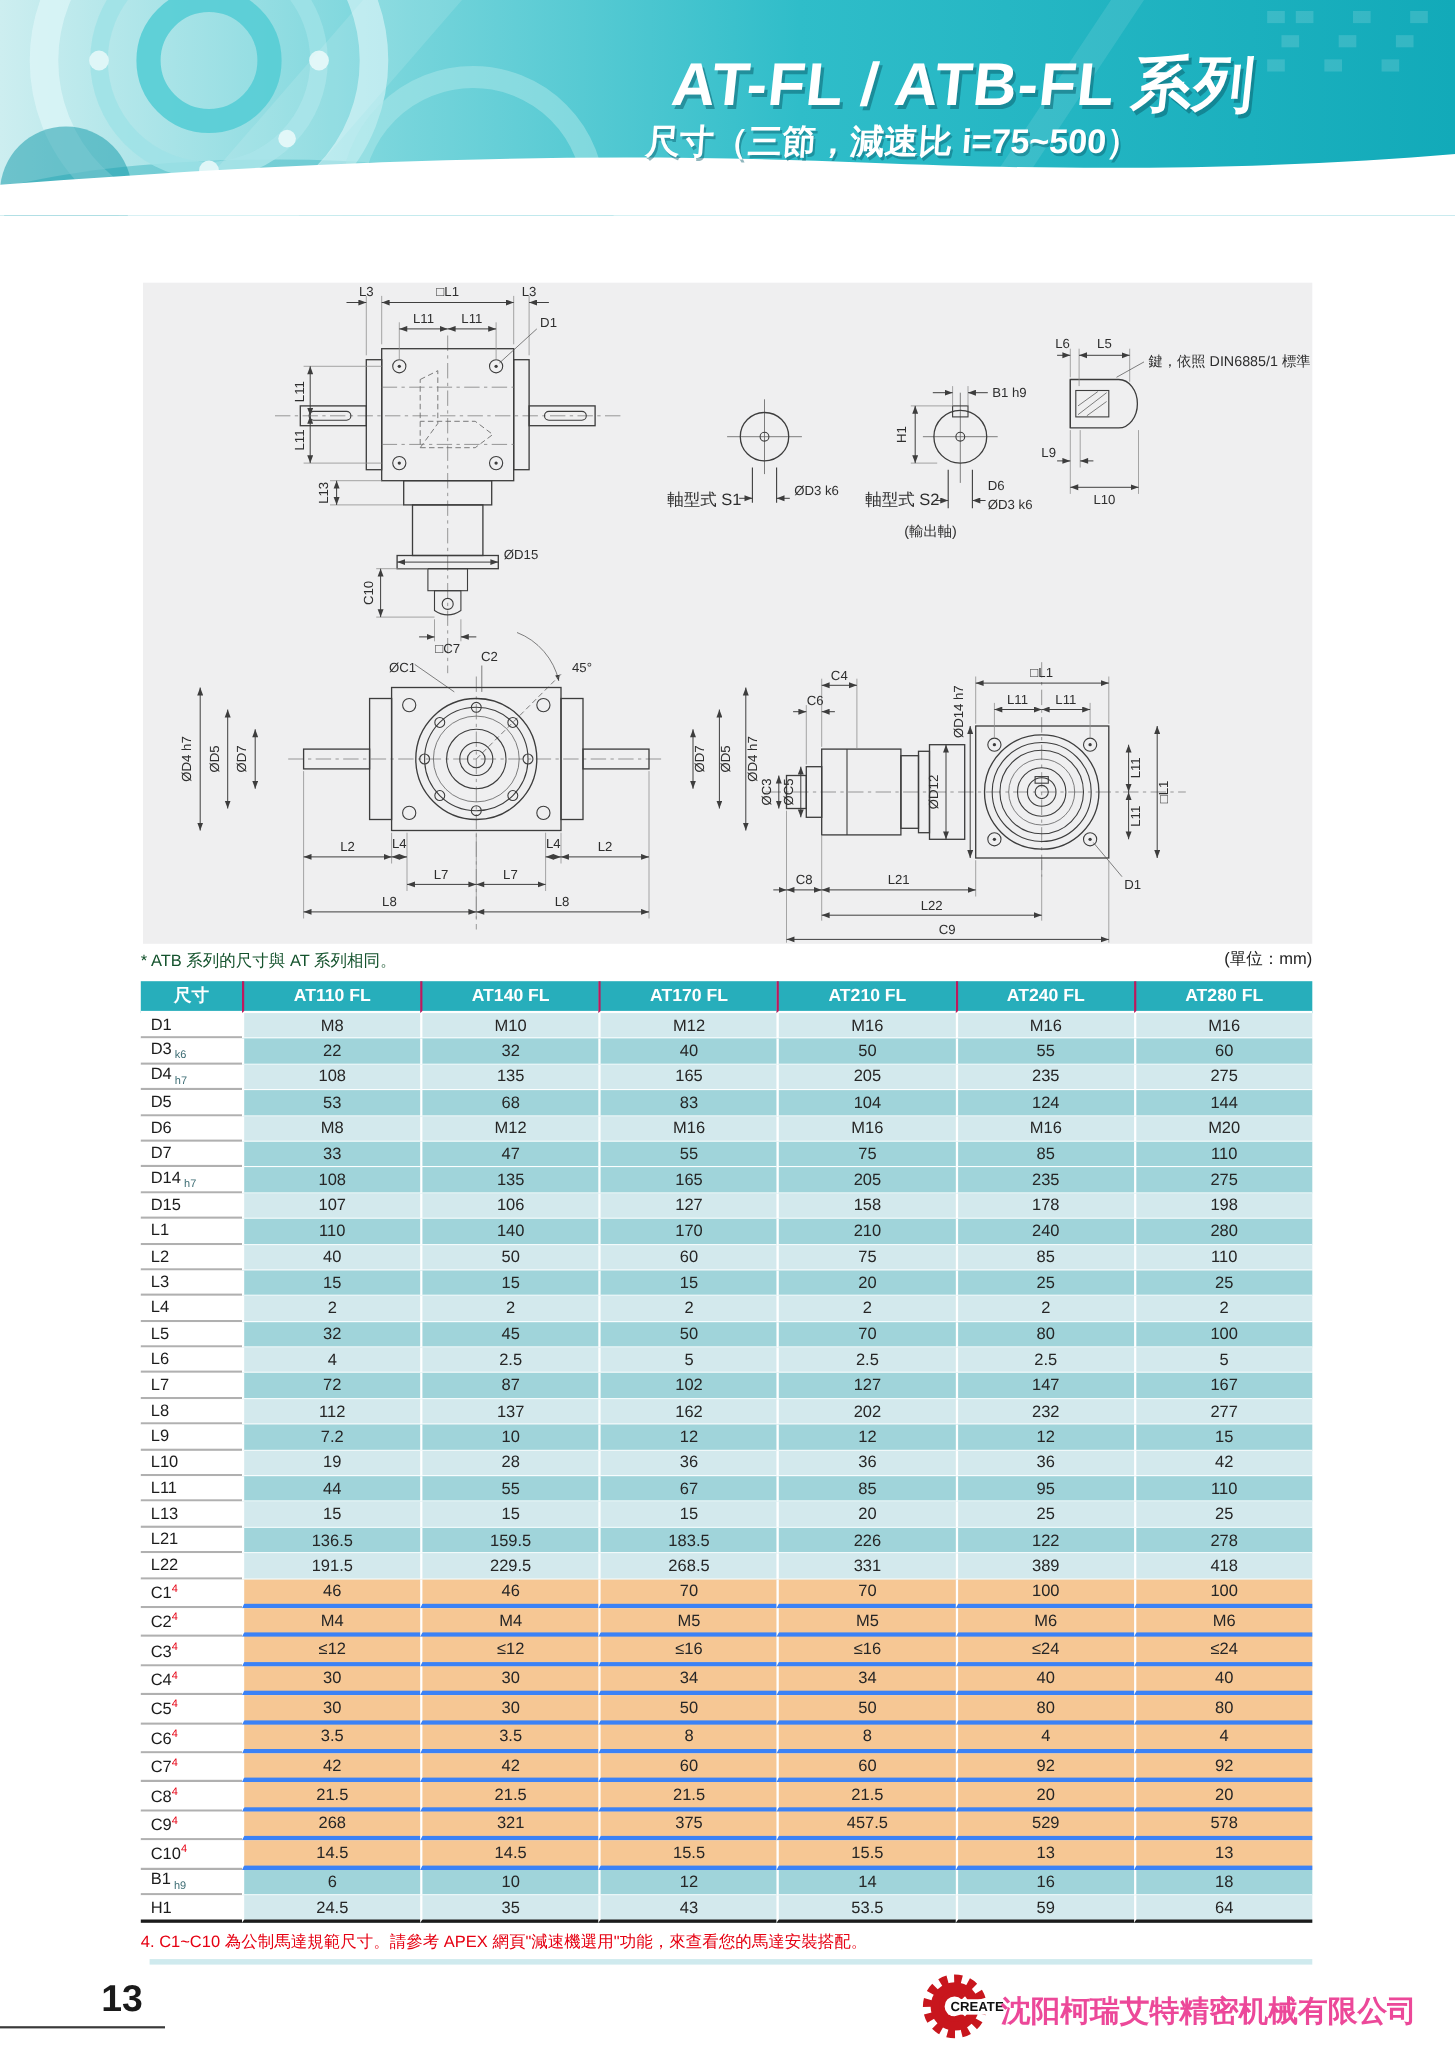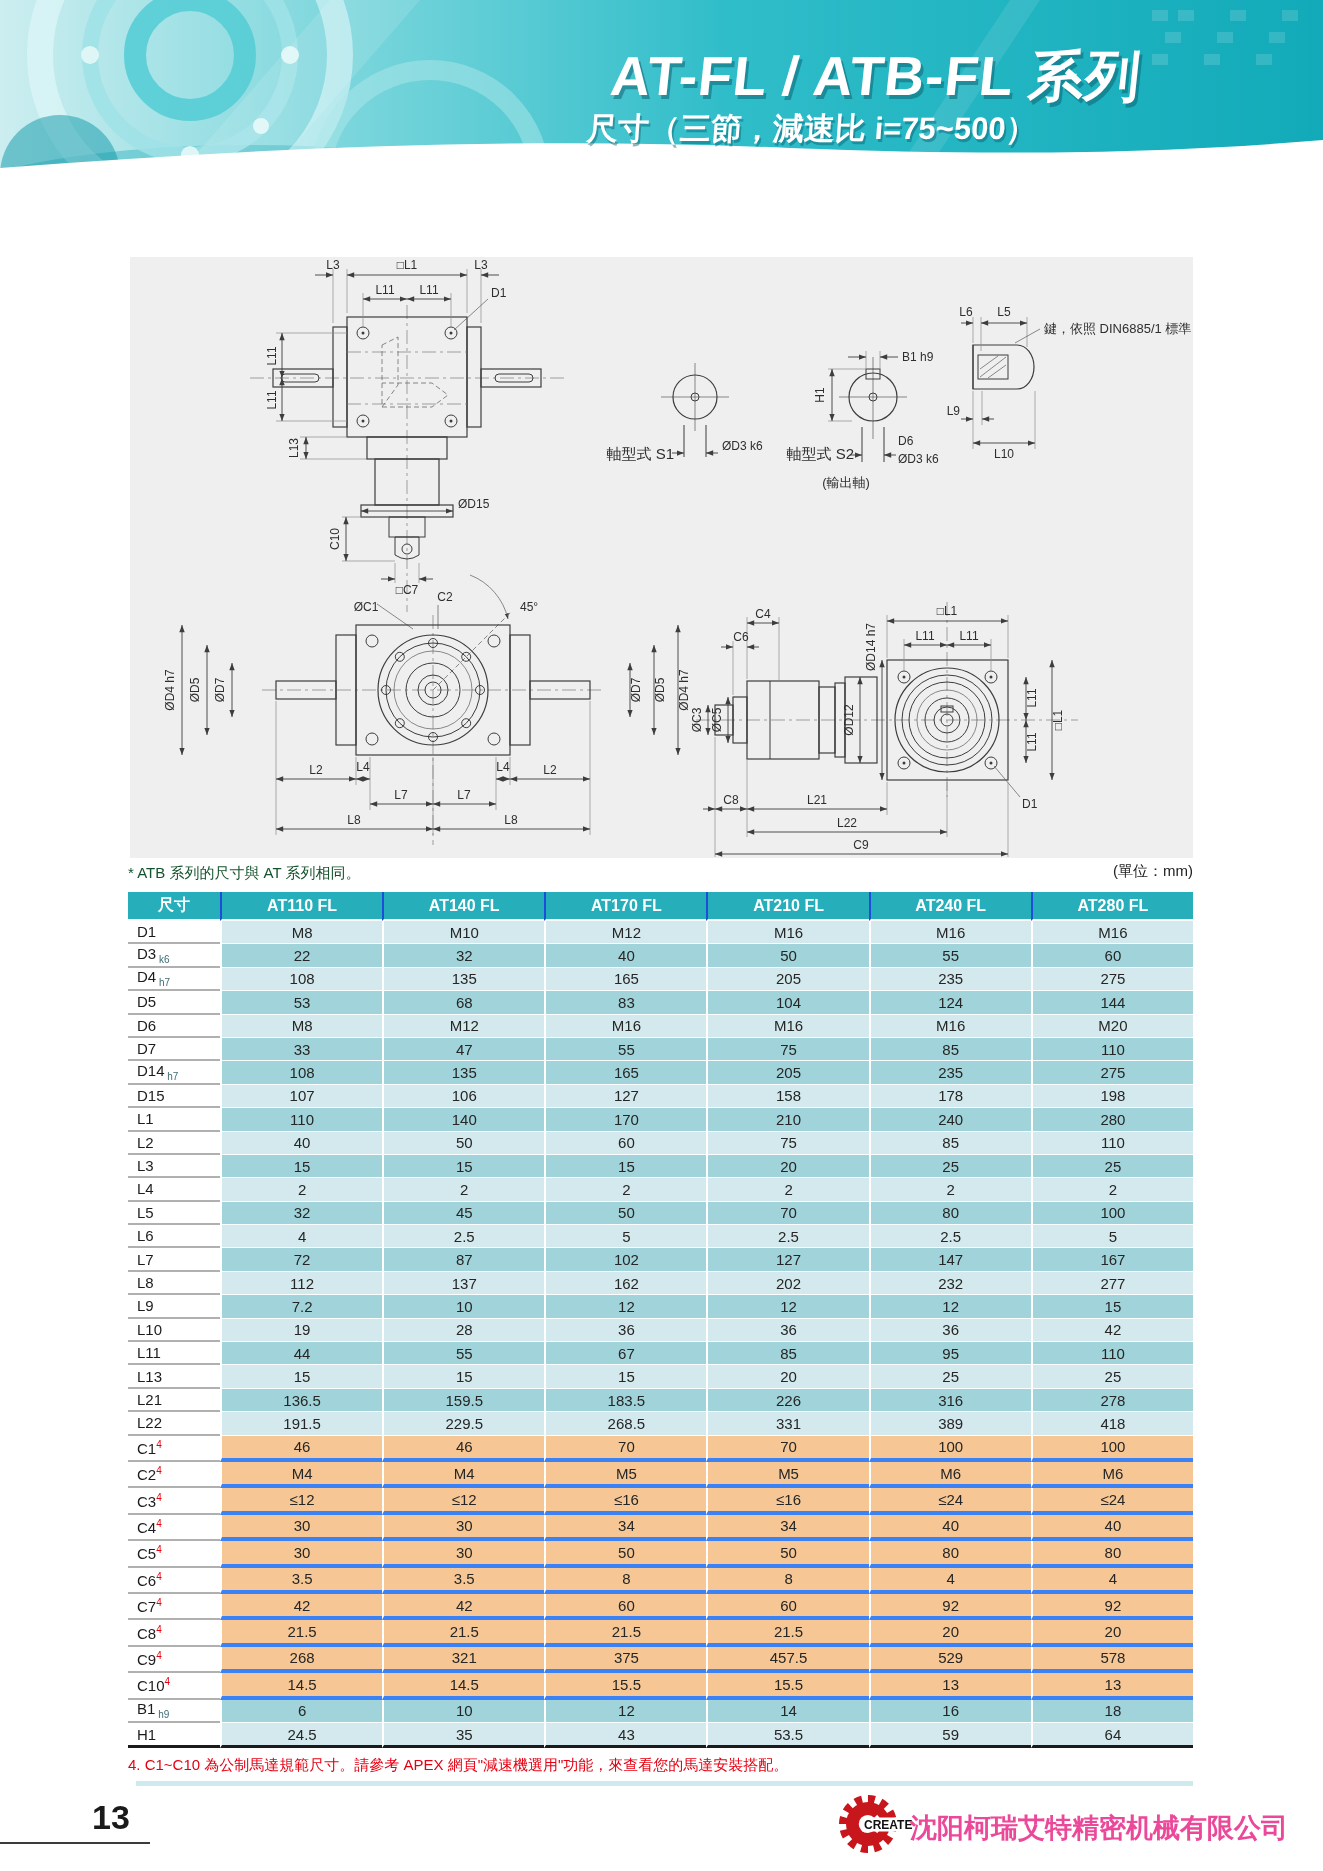--- a/index.html
+++ b/index.html
@@ -33,21 +33,21 @@
   
   .atb-note{position:absolute;left:128px;top:864px;font-size:15px;color:#14532d;}
   .unit-note{position:absolute;right:130px;top:862px;font-size:15px;color:#222;}
   .footnote{position:absolute;left:128px;top:1756px;font-size:15px;color:#e60012;}
   .bottom-strip{position:absolute;left:136px;top:1781px;width:1057px;height:5px;background:#cfeaee;}
 
   
   .dim-table{position:absolute;left:128px;top:892px;width:1065px;border-collapse:separate;
     border-spacing:0;table-layout:fixed;font-family:"Liberation Sans","DejaVu Sans",sans-serif;}
   .dim-table thead th{height:27px;background:#27aebb;color:#fff;font-size:16px;font-weight:bold;
-    border-left:2px solid #1d4ed8;border-bottom:2px solid #fff;text-align:center;padding:0;}
+    border-left:2px solid #be185d;border-bottom:2px solid #fff;text-align:center;padding:0;}
   .dim-table thead th:first-child{border-left:none;}
   .dim-table tbody th{height:21.4px;background:#fff;border-bottom:2px solid #b0b0b0;
     font-size:15px;font-weight:normal;color:#1c1c1c;text-align:left;padding:0 0 0 9px;}
   .dim-table tbody td{height:22.4px;border-bottom:1px solid #fbfefe;border-left:2px solid #fff;
     font-size:15px;color:#262626;text-align:center;padding:0;}
   .dim-table tr.light td{background:#d3e9ed;}
   .dim-table tr.dark td{background:#a0d4da;}
   .dim-table tr.orange td{background:#f6c794;border-bottom:4px solid #3b82f6;}
   .dim-table tbody tr:last-child td,.dim-table tbody tr:last-child th{border-bottom:3px solid #1b1b1b;}
   .dim-table sub{font-size:10px;color:#3c6c73;}
@@ -618,21 +618,21 @@
           <td>20</td>
           <td>25</td>
           <td>25</td>
         </tr>
         <tr class="dark">
           <th>L21</th>
           <td>136.5</td>
           <td>159.5</td>
           <td>183.5</td>
           <td>226</td>
-          <td>316</td>
+          <td>122</td>
           <td>278</td>
         </tr>
         <tr class="light">
           <th>L22</th>
           <td>191.5</td>
           <td>229.5</td>
           <td>268.5</td>
           <td>331</td>
           <td>389</td>
           <td>418</td>

